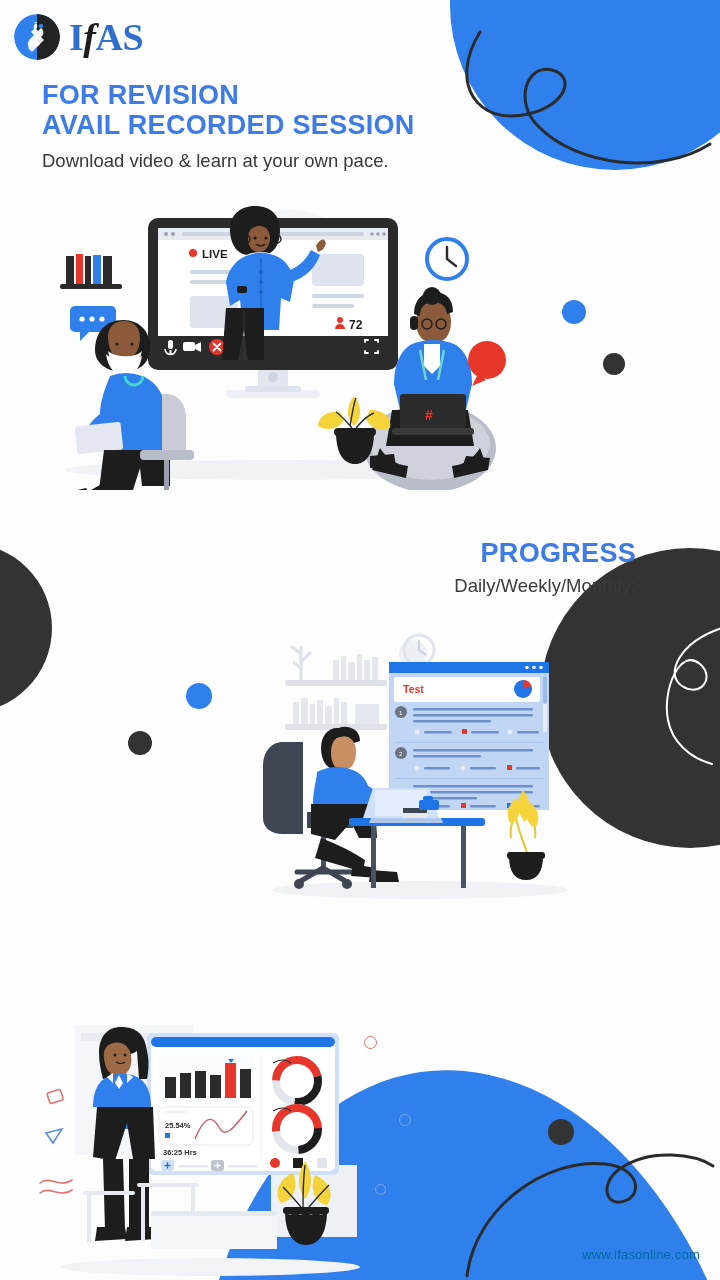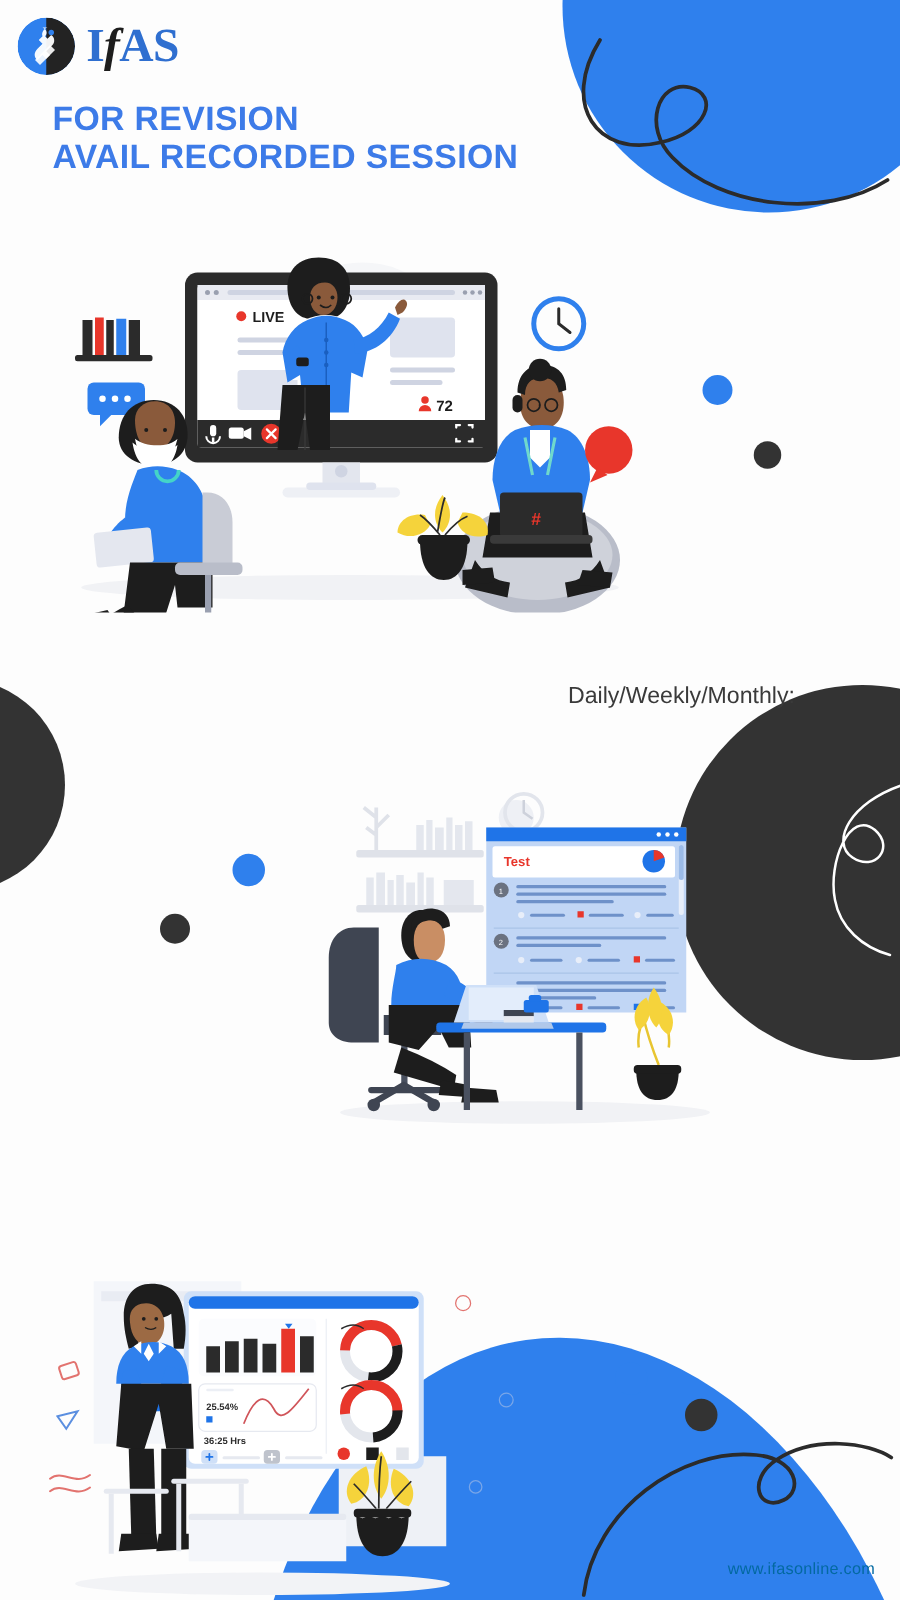--- a/index.html
+++ b/index.html
@@ -133,20 +133,21 @@
       </svg>
     </div>
     <div class="logo-text"><span>I</span><span class="f">f</span><span>AS</span></div>
   </div>
 
   <div id="sec1" class="sec">
     <div class="h-blue">
       <div>FOR REVISION</div>
       <div>AVAIL RECORDED SESSION</div>
     </div>
+    <div class="sub">Download video &amp; learn at your own pace.</div>
   </div>
 
   <svg id="illo1" viewBox="0 0 470 292">
     <ellipse cx="240" cy="272" rx="215" ry="10" fill="#f1f2f5"></ellipse>
     <circle cx="250" cy="90" r="78" fill="#f5f6f8"></circle>
 
     <rect x="20" y="86" width="62" height="5" rx="2" fill="#2b2b2b"></rect>
     <rect x="26" y="58" width="8" height="28" fill="#2b2b2b"></rect>
     <rect x="36" y="56" width="7" height="30" fill="#e8362b"></rect>
     <rect x="45" y="58" width="6" height="28" fill="#2b2b2b"></rect>
@@ -300,20 +301,21 @@
       <path d="M300 214 c-14 -2 -22 6 -22 14 10 6 22 2 26 -6z" fill="#f5d33b"></path>
       <path d="M330 212 c14 0 22 8 20 18 -12 4 -22 -2 -24 -10z" fill="#f5d33b"></path>
       <path d="M314 198 c-8 10 -8 22 0 30 8 -8 8 -20 0 -30z" fill="#f5d33b"></path>
       <path d="M310 228 q4 -24 6 -28 M312 230 q-10 -12 -16 -16 M316 230 q10 -12 18 -15" stroke="#2b2b2b" stroke-width="1.4" fill="none"></path>
       <path d="M296 234 l38 0 c0 22 -8 32 -19 32 -11 0 -19 -10 -19 -32z" fill="#1d1d1d"></path>
       <rect x="294" y="230" width="42" height="8" rx="4" fill="#1d1d1d"></rect>
     </g>
   </svg>
 
   <div id="sec2" class="sec">
+    <div class="h-blue">PROGRESS</div>
     <div class="sub">
       <div>Daily/Weekly/Monthly:</div>
     </div>
   </div>
 
   <svg id="illo2" viewBox="0 0 330 272">
     <ellipse cx="165" cy="258" rx="148" ry="9" fill="#f1f2f5"></ellipse>
 
     <rect x="30" y="48" width="102" height="6" rx="2" fill="#dfe2e9"></rect>
     <rect x="30" y="92" width="102" height="6" rx="2" fill="#dfe2e9"></rect>

